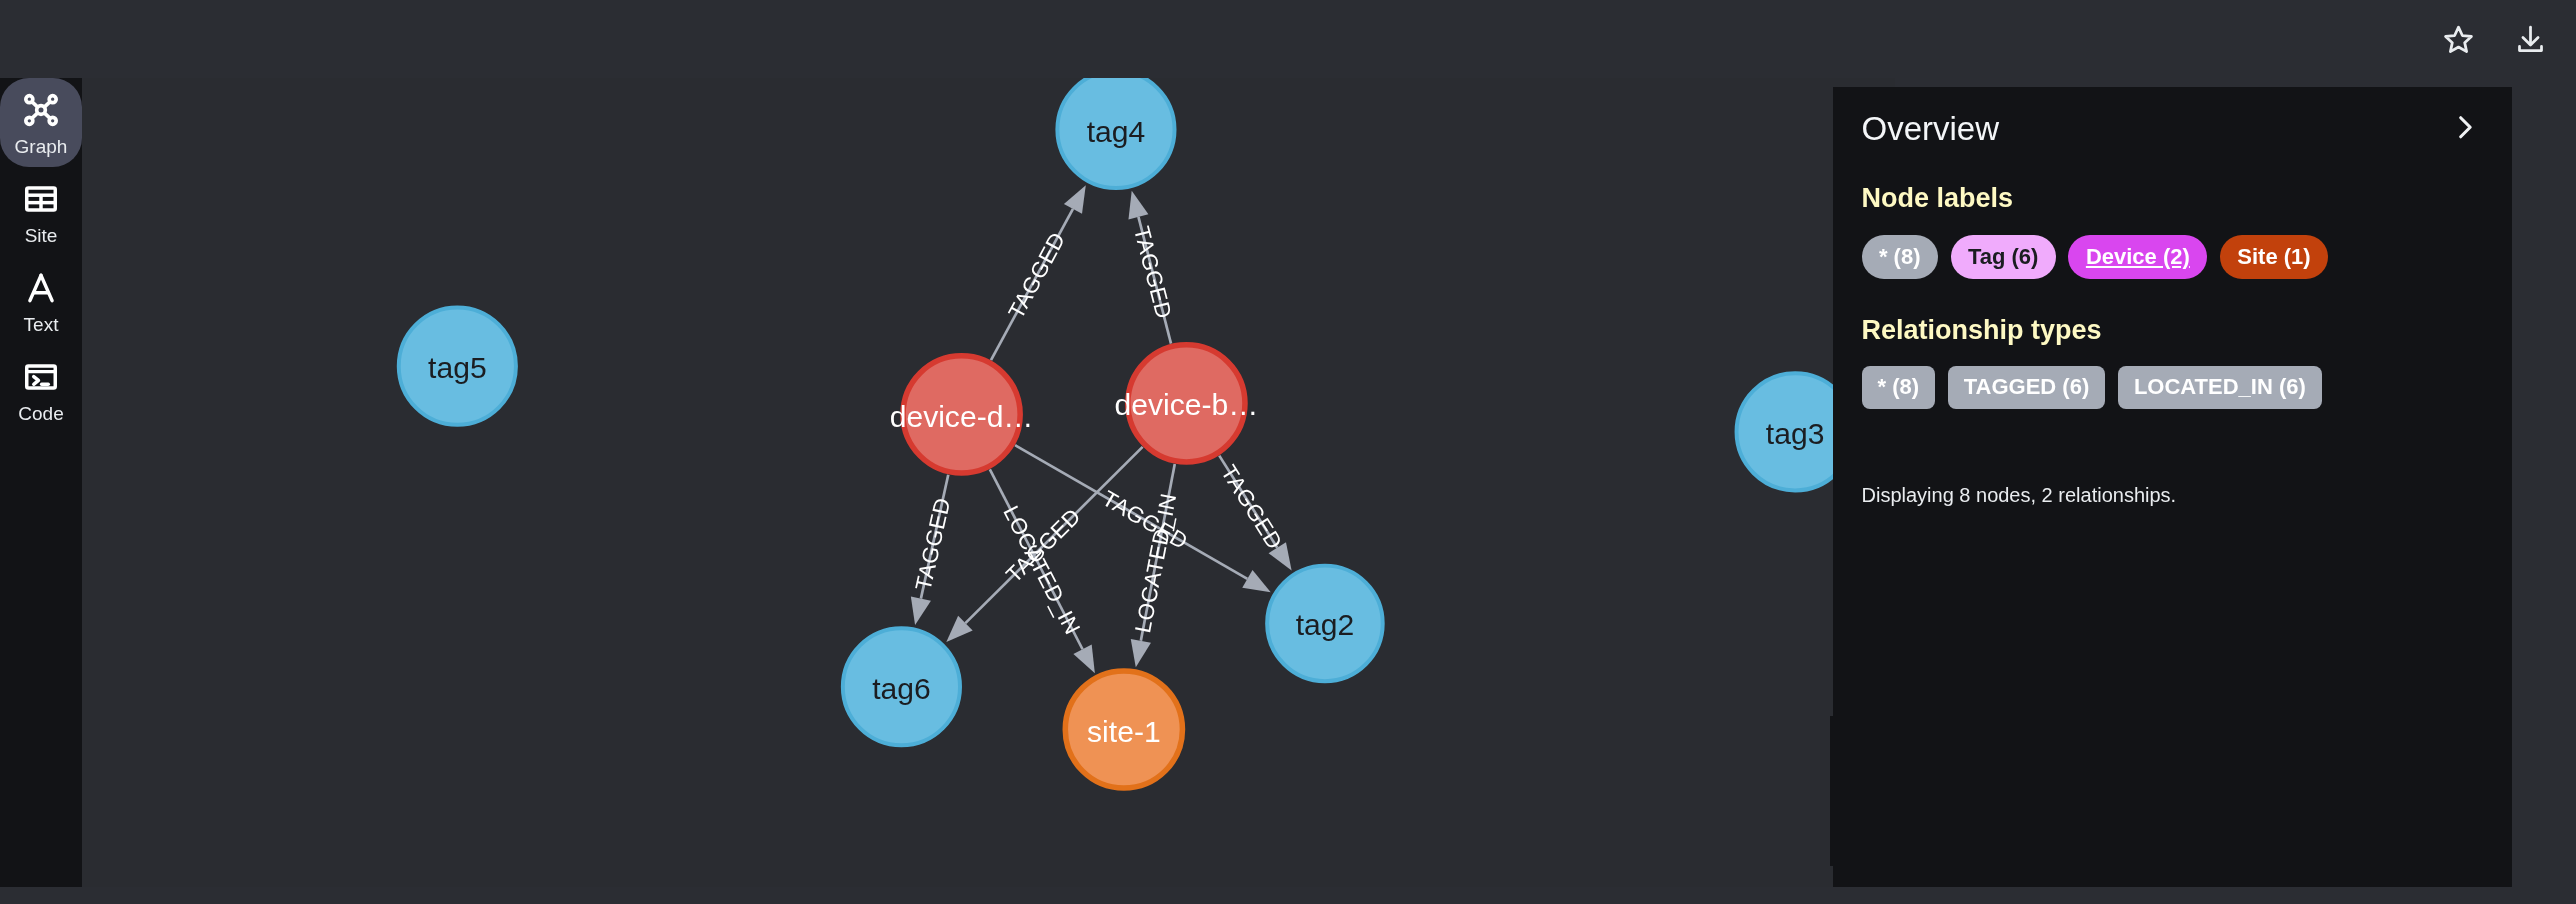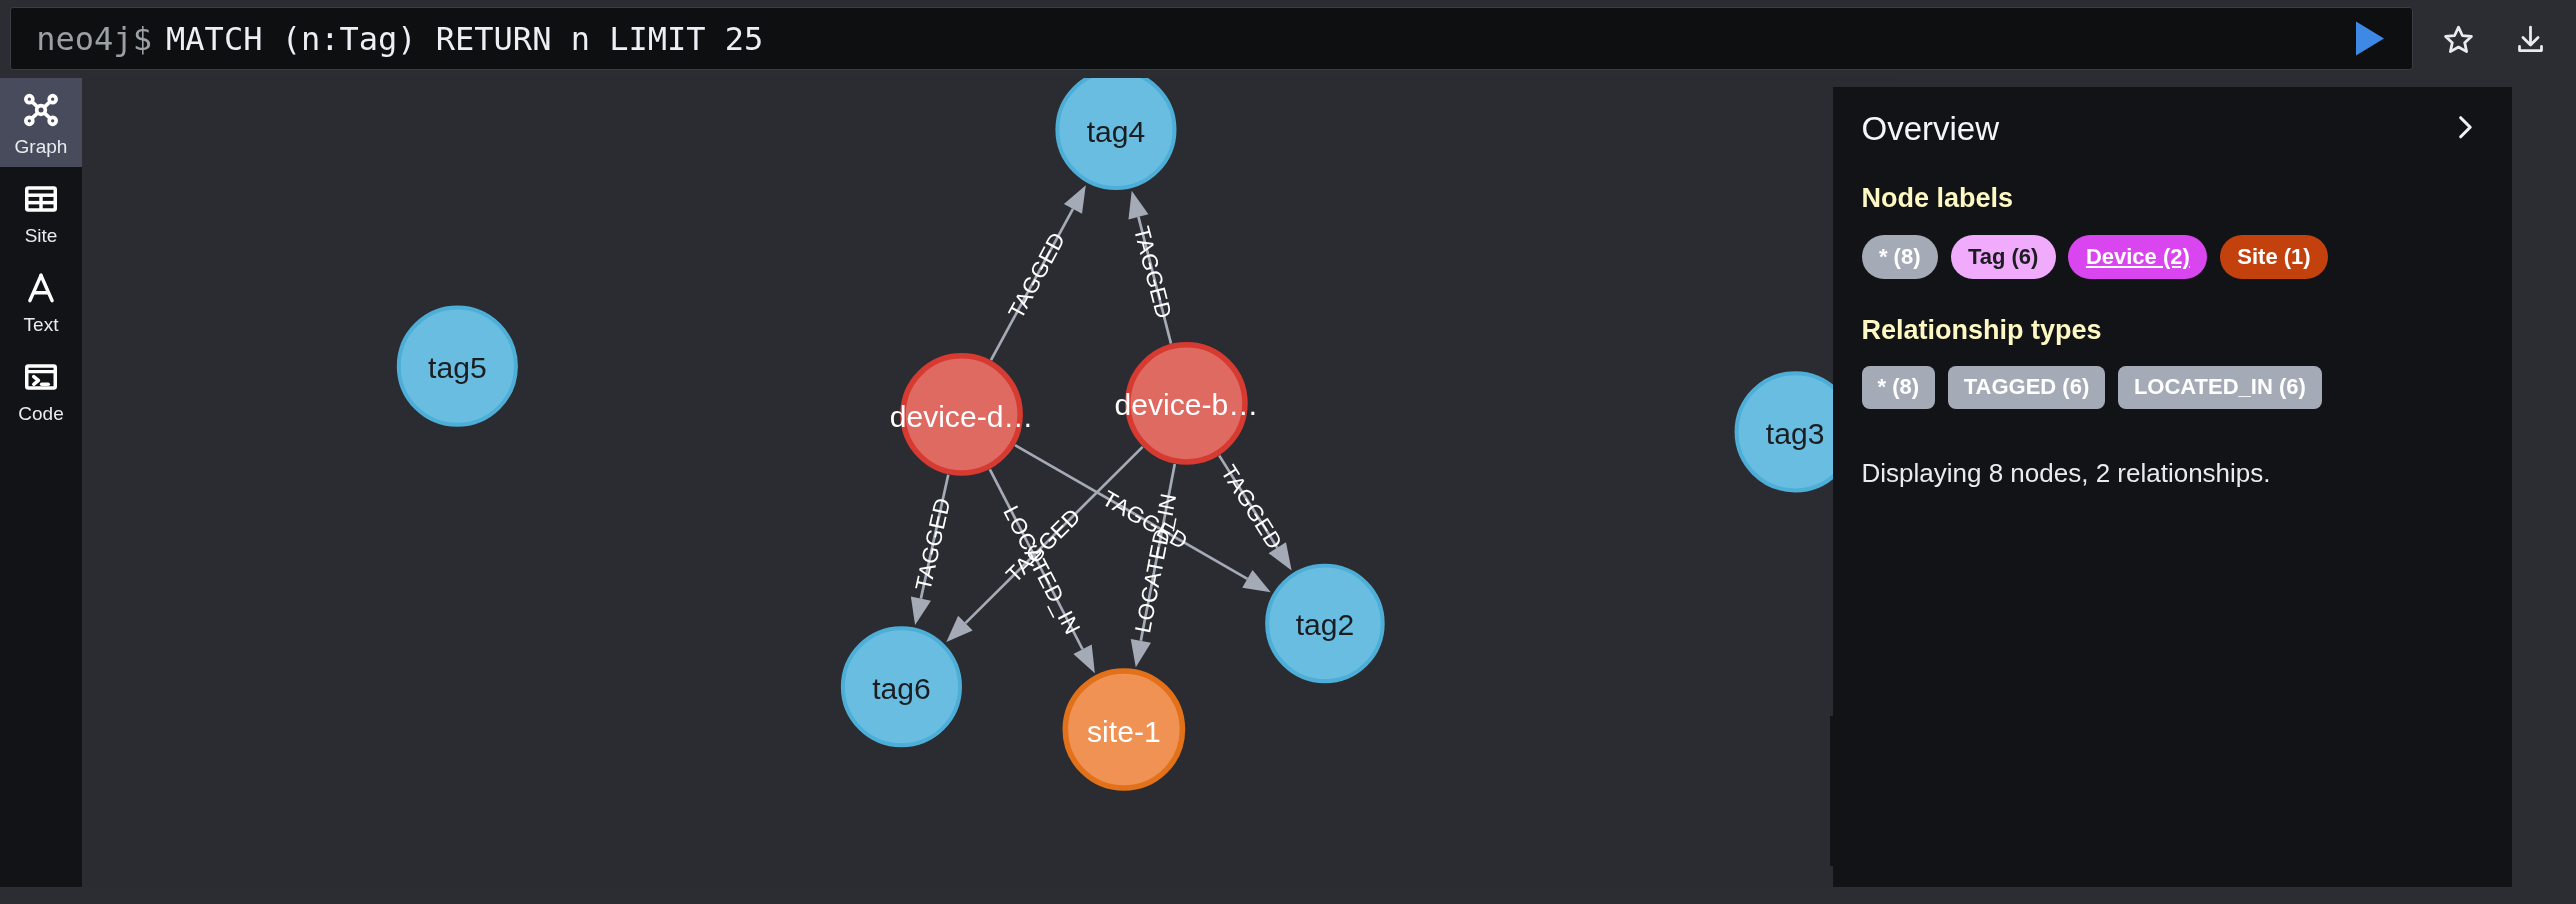--- a/index.html
+++ b/index.html
@@ -47,21 +47,21 @@
   #fav-icon{left:2438px;}
   #dl-icon{left:2510px;}
 
   
   .viewbar{
     position:absolute;left:0;top:78px;width:82px;height:809px;
     background:#121316;
   }
   .viewbar-item{
     width:82px;height:89px;display:flex;flex-direction:column;
-    align-items:center;justify-content:center;gap:6.3px;cursor:pointer;
+    align-items:center;justify-content:center;gap:6.3px;cursor:pointer;border-radius:29px;
   }
   .viewbar-item.active{background:#484b5c;}
   .viewbar-item .vi-ico{height:41px;display:flex;align-items:center;justify-content:center;}
   .viewbar-item .vi-ico svg{stroke:#ffffff;fill:none;stroke-width:2.2;}
   .viewbar-item .vi-label{color:#e9ecef;font-size:19px;line-height:19px;}
 
   
   .canvas{
     position:absolute;left:82px;top:78px;width:1813px;height:809px;
     background:#2a2c31;overflow:hidden;
@@ -104,36 +104,29 @@
   .sb-section-title{
     color:#fef9c3;font-size:27px;font-weight:700;margin-top:36px;margin-bottom:0;
   }
   .chip-row{display:flex;flex-wrap:wrap;gap:12.7px;margin-top:20.6px;}
   .chip{
     font-size:22px;font-weight:700;line-height:22px;
     padding:11px 17.4px;border-radius:791px;white-space:nowrap;cursor:pointer;
   }
   .chip.rel{border-radius:8px;padding:10.3px 16px;}
   .sb-footer{
-    color:#e9ecef;font-size:26px;margin-top:49px;font-weight:400;
+    color:#e9ecef;font-size:20px;margin-top:75px;font-weight:400;
   }
 </style>
 </head>
 <body>
 
 <div class="app">
 
   <div class="editor-bar">
-    <div class="editor-box">
-      <span class="prompt">neo4j$</span>
-      <span class="query-text">MATCH (n:Tag) RETURN n LIMIT 25</span>
-      <span class="run-btn">
-        <span class="run-tri"></span>
-      </span>
-    </div>
     <div class="bar-icon" id="fav-icon">
       <svg viewBox="0 0 24 24">
           <polygon points="12,3 14.8,9.1 21.4,9.8 16.5,14.3 17.9,20.8 12,17.5 6.1,20.8 7.5,14.3 2.6,9.8 9.2,9.1" stroke-linejoin="round"></polygon>
         </svg>
     </div>
     <div class="bar-icon" id="dl-icon">
       <svg viewBox="0 0 24 24" stroke-linecap="round" stroke-linejoin="round">
         <line x1="12" y1="3" x2="12" y2="15"></line>
         <polyline points="6.5,10.5 12,16 17.5,10.5"></polyline>
         <polyline points="4,17 4,20 20,20 20,17"></polyline>

